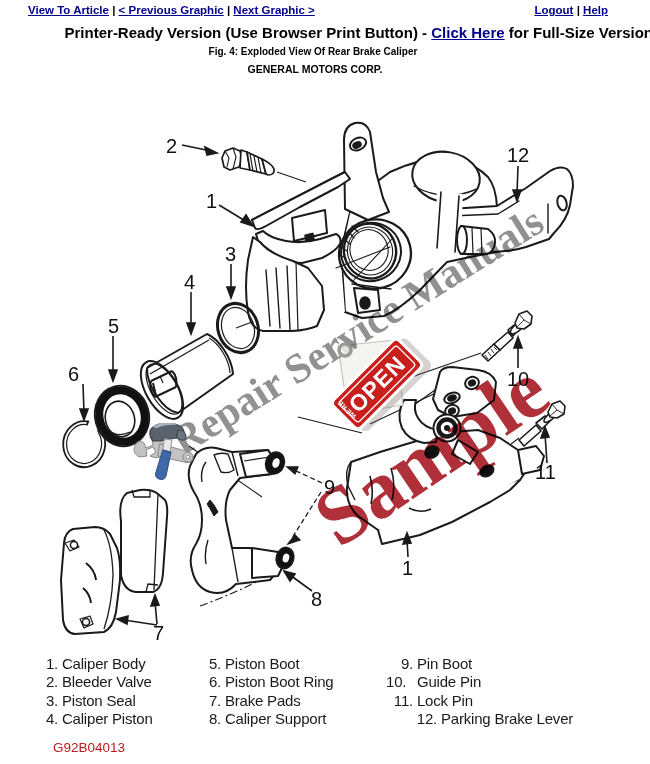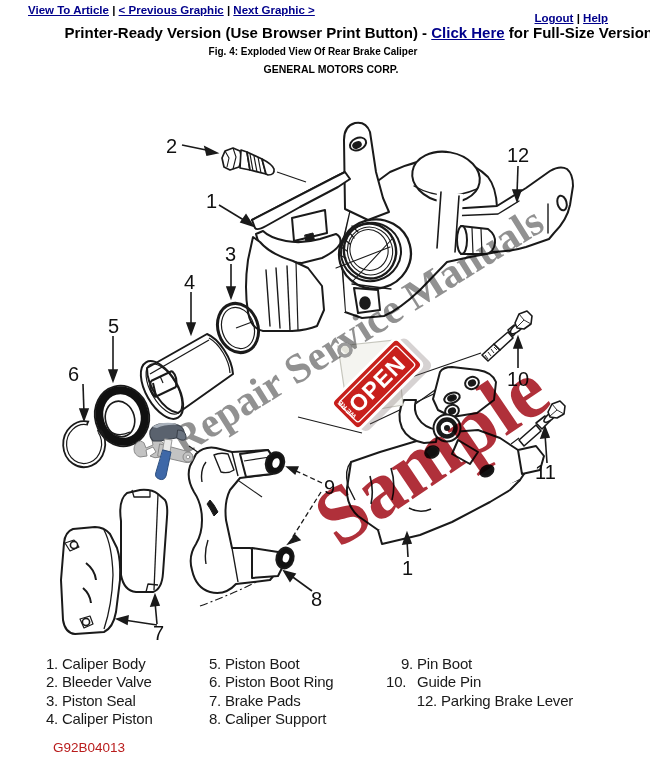--- a/index.html
+++ b/index.html
@@ -1,23 +1,23 @@
 <!DOCTYPE html>
 <html><head>
 <meta charset="utf-8">
 <style>
 html,body{margin:0;padding:0;background:#fff;}
 body{width:650px;height:764px;position:relative;overflow:hidden;font-family:"Liberation Sans",sans-serif;}
 a{color:#00008b;text-decoration:underline;font-weight:bold;}
 .top{position:absolute;top:4px;left:0;width:650px;font-size:11.5px;font-weight:bold;color:#000;}
 .topl{position:absolute;left:28px;top:0;}
-.topr{position:absolute;right:42px;top:8px;}
+.topr{position:absolute;right:42px;top:0;}
 .line2{position:absolute;top:24px;left:0;width:637px;text-align:right;font-size:15px;font-weight:bold;color:#000;padding-left:16px;}
 .line3{position:absolute;top:46px;left:0;width:626px;text-align:center;font-size:10px;font-weight:bold;color:#000;}
-.line4{position:absolute;top:63px;left:0;width:630px;text-align:center;font-size:10.5px;font-weight:bold;color:#000;padding-left:16px;}
+.line4{position:absolute;top:63px;left:0;width:630px;text-align:center;font-size:10.5px;font-weight:bold;color:#000;}
 .sep{color:#000;font-weight:bold;}
 .legend{position:absolute;font-size:15px;color:#1a1a1a;line-height:18.4px;white-space:nowrap;letter-spacing:-0.2px;}
 .gnum{position:absolute;left:53px;top:740px;font-size:13.5px;color:#b91c1c;}
 #diag{position:absolute;left:0;top:0;}
 </style>
 </head>
 <body>
 <div class="top">
  <span class="topl"><a>View To Article</a> <span class="sep">|</span> <a>&lt; Previous Graphic</a> <span class="sep">|</span> <a>Next Graphic &gt;</a></span>
  <span class="topr"><a>Logout</a> <span class="sep">|</span> <a>Help</a></span>
@@ -298,15 +298,16 @@
 </div>
 <div class="legend" style="left:205px;top:655px;">
 <div><span style="display:inline-block;width:16px;text-align:right;">5.</span> Piston Boot</div>
 <div><span style="display:inline-block;width:16px;text-align:right;">6.</span> Piston Boot Ring</div>
 <div><span style="display:inline-block;width:16px;text-align:right;">7.</span> Brake Pads</div>
 <div><span style="display:inline-block;width:16px;text-align:right;">8.</span> Caliper Support</div>
 </div>
 <div class="legend" style="left:386px;top:655px;">
 <div><span style="display:inline-block;width:27px;text-align:right;">9.</span> Pin Boot</div>
 <div><span style="display:inline-block;width:27px;text-align:left;">10.</span> Guide Pin</div>
+<div><span style="display:inline-block;width:27px;text-align:right;">11.</span> Lock Pin</div>
 <div><span style="display:inline-block;width:27px;text-align:right;margin-left:24px;">12.</span> Parking Brake Lever</div>
 </div>
 <div class="gnum">G92B04013</div>
 
 </body></html>

